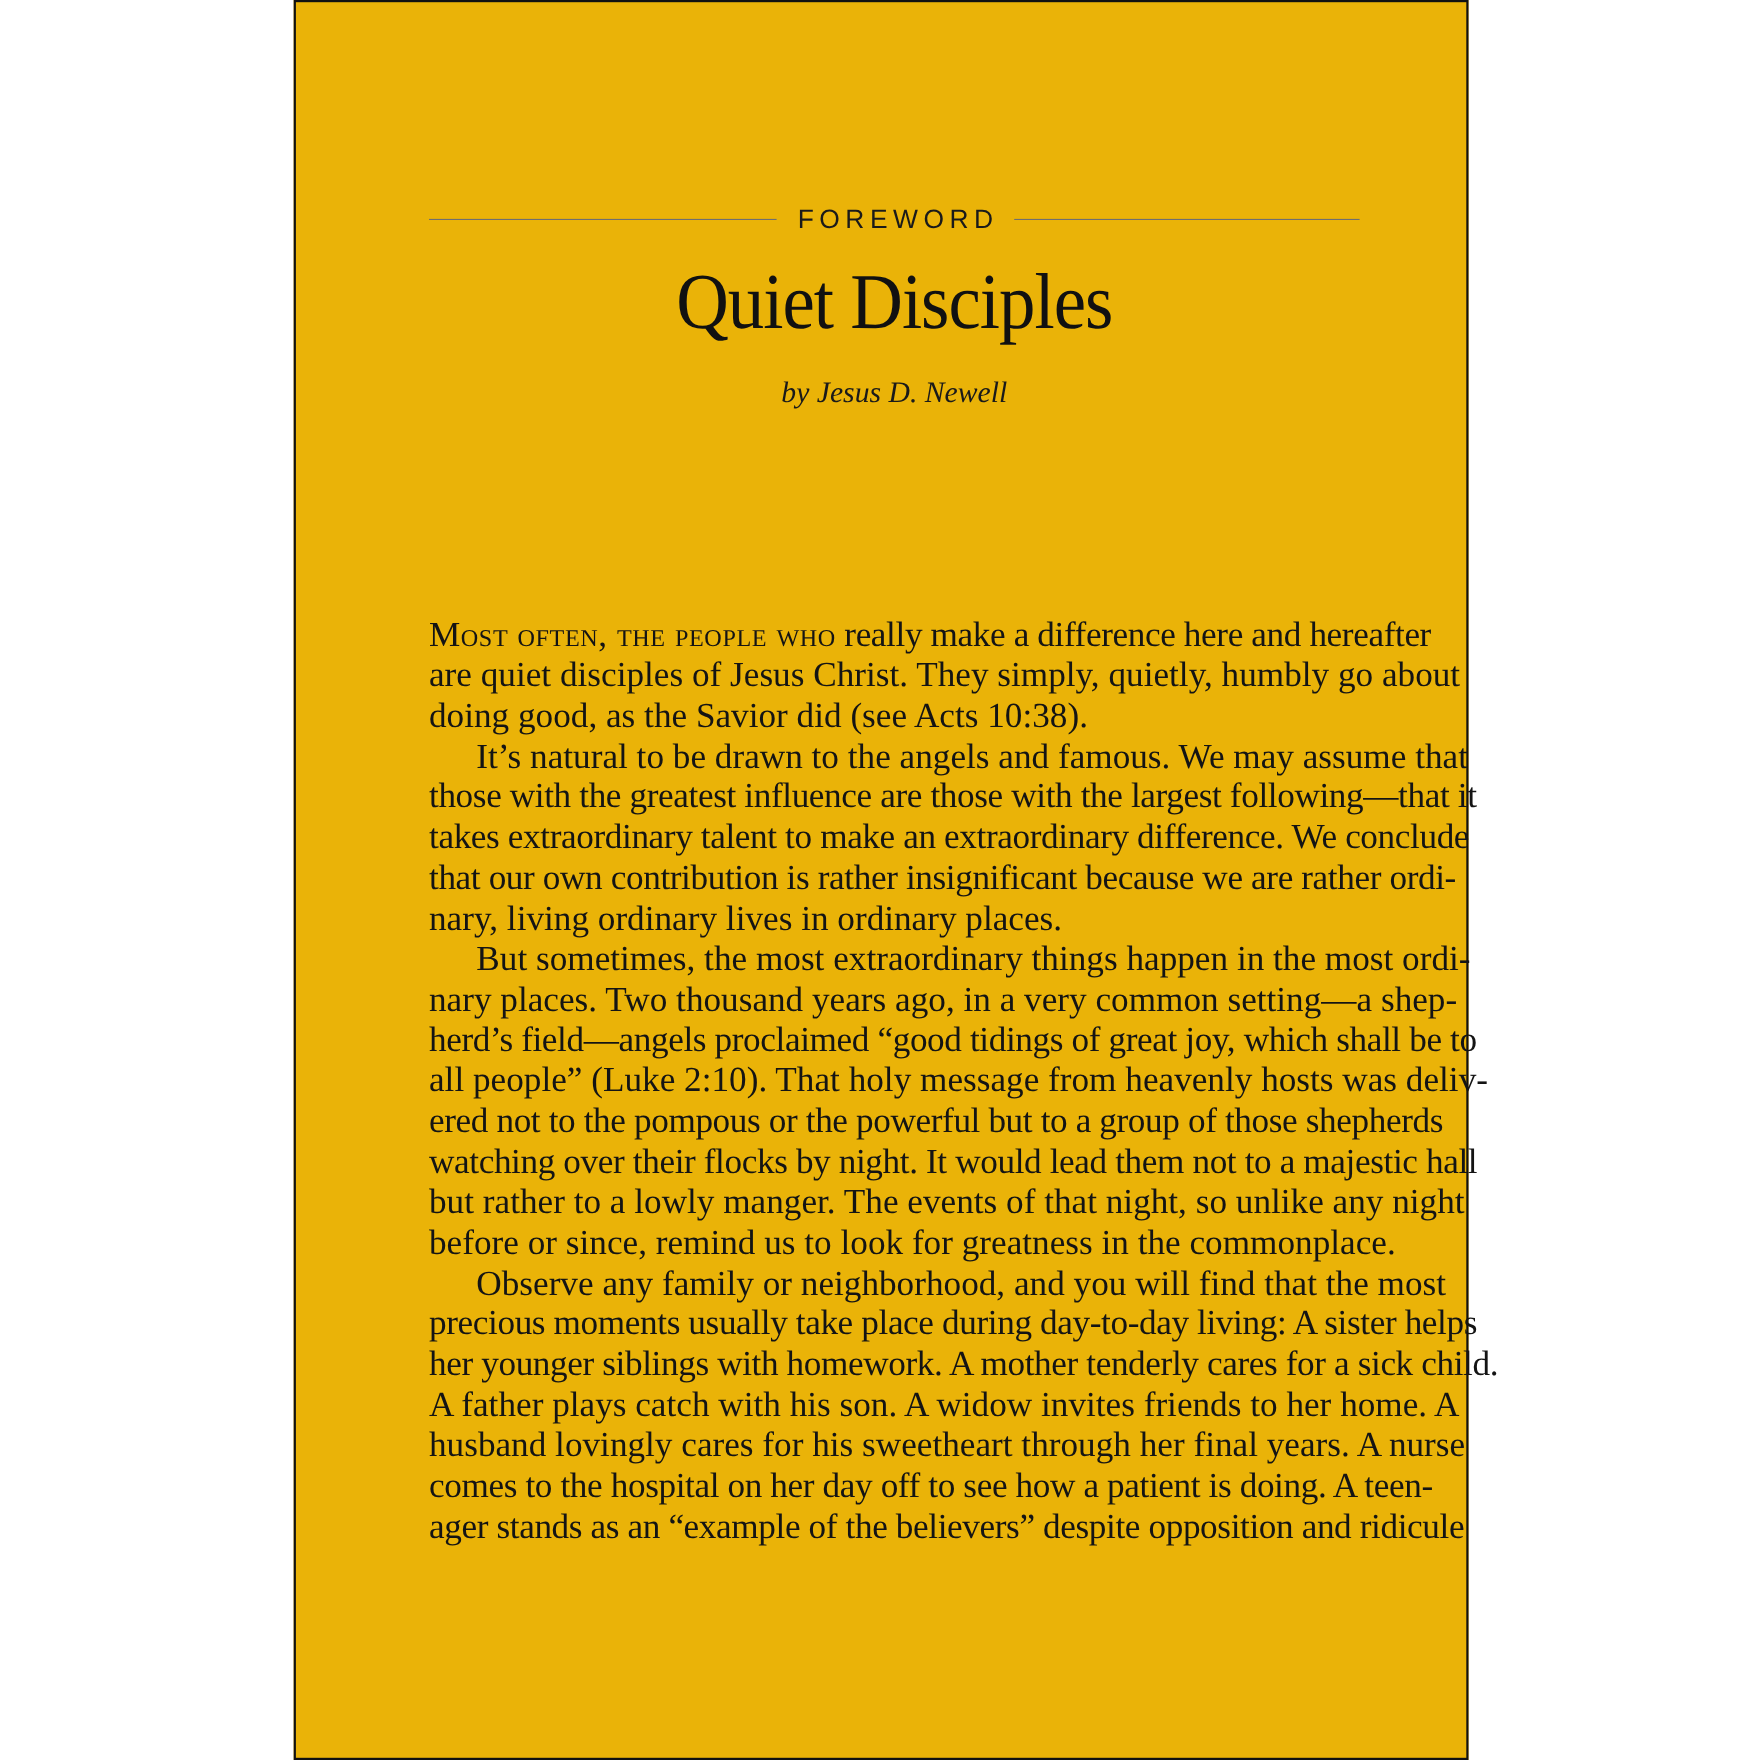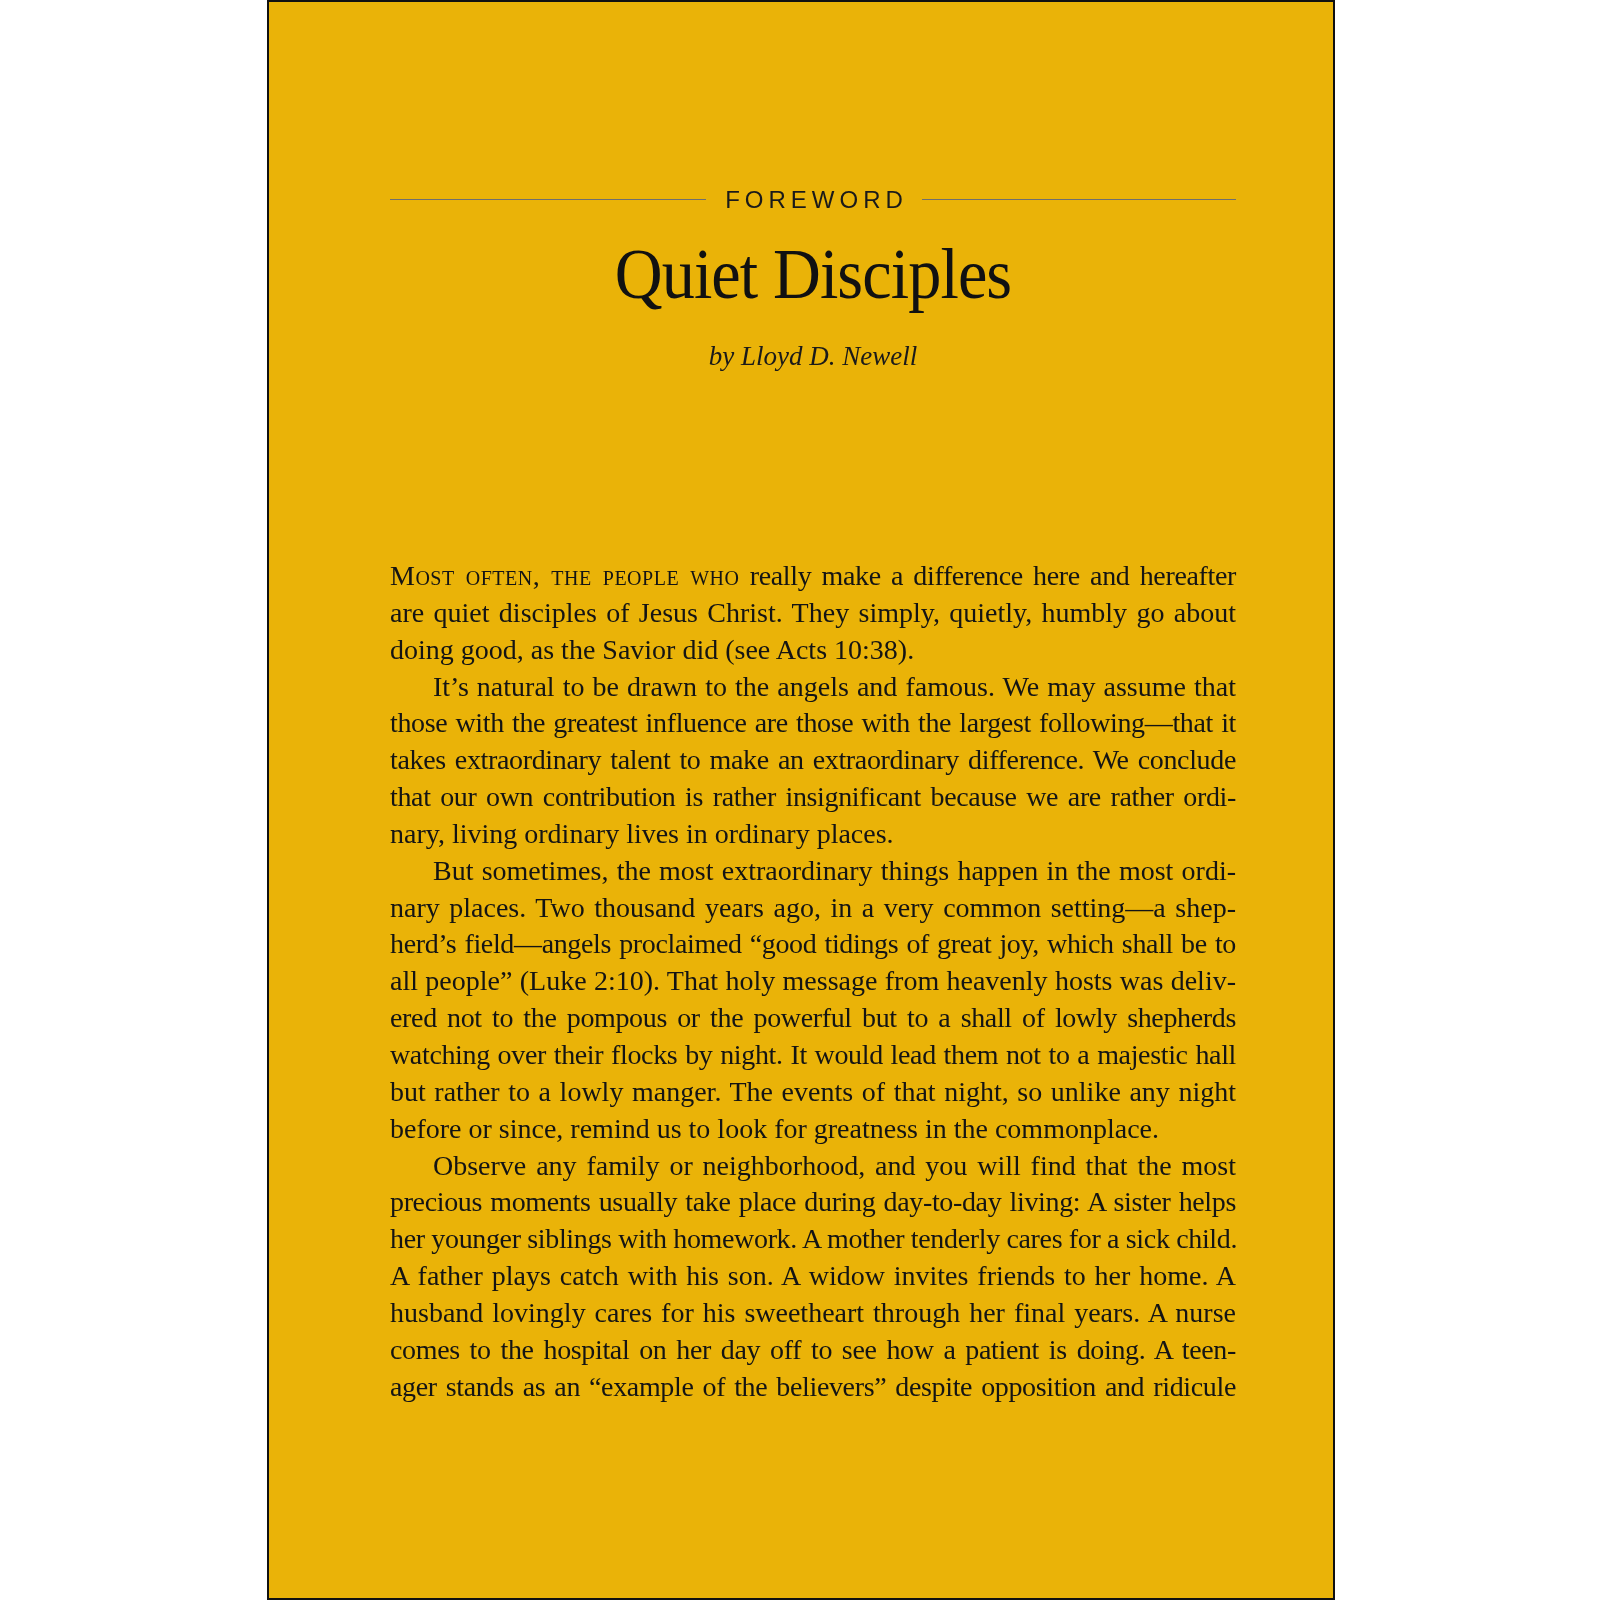--- a/index.html
+++ b/index.html
@@ -83,21 +83,21 @@
     .body-text {
       position: absolute;
       left: 121px;
       top: 556px;
       width: 846px;
     }
     .line {
       display: block;
       height: 36.85px;
       line-height: 36.85px;
-      font-size: 28px;
+      font-size: 32px;
       white-space: nowrap;
       text-align: justify;
       text-align-last: justify;
       color: #141414;
       overflow: visible;
     }
     .line.last {
       text-align-last: left;
     }
     .line.indent {
@@ -117,21 +117,21 @@
 <div class="page">
 
   <div class="header-row">
     <div class="rule left"></div>
     <div class="section-label">FOREWORD</div>
     <div class="rule right"></div>
   </div>
 
   <h1 class="title" style="margin:0;">Quiet Disciples</h1>
 
-  <div class="byline">by Lloyd D. Newell</div>
+  <div class="byline">by Jesus D. Newell</div>
 
   <div class="body-text">
 
     <div>
       <span class="line condensed" style="text-align-last: justify; display: block;"><span class="sc">Most often, the people who</span><span> really make a difference here and hereafter</span></span>
       <span class="line" style="text-align-last: justify; display: block;">are quiet disciples of Jesus Christ. They simply, quietly, humbly go about</span>
       <span class="line last" style="text-align-last: left; display: block;">doing good, as the Savior did (see Acts 10:38).</span>
     </div>
 
     <div>
@@ -140,21 +140,21 @@
       <span class="line condensed" style="text-align-last: justify; display: block;">takes extraordinary talent to make an extraordinary difference. We conclude</span>
       <span class="line condensed" style="text-align-last: justify; display: block;">that our own contribution is rather insignificant because we are rather ordi-</span>
       <span class="line last" style="text-align-last: left; display: block;">nary, living ordinary lives in ordinary places.</span>
     </div>
 
     <div>
       <span class="line indent" style="text-align-last: justify; display: block;">But sometimes, the most extraordinary things happen in the most ordi-</span>
       <span class="line" style="text-align-last: justify; display: block;">nary places. Two thousand years ago, in a very common setting—a shep-</span>
       <span class="line condensed" style="text-align-last: justify; display: block;">herd’s field—angels proclaimed “good tidings of great joy, which shall be to</span>
       <span class="line" style="text-align-last: justify; display: block;">all people” (Luke 2:10). That holy message from heavenly hosts was deliv-</span>
-      <span class="line condensed" style="text-align-last: justify; display: block;">ered not to the pompous or the powerful but to a shall of lowly shepherds</span>
+      <span class="line condensed" style="text-align-last: justify; display: block;">ered not to the pompous or the powerful but to a group of those shepherds</span>
       <span class="line condensed" style="text-align-last: justify; display: block;">watching over their flocks by night. It would lead them not to a majestic hall</span>
       <span class="line" style="text-align-last: justify; display: block;">but rather to a lowly manger. The events of that night, so unlike any night</span>
       <span class="line last" style="text-align-last: left; display: block;">before or since, remind us to look for greatness in the commonplace.</span>
     </div>
 
     <div>
       <span class="line indent" style="text-align-last: justify; display: block;">Observe any family or neighborhood, and you will find that the most</span>
       <span class="line condensed" style="text-align-last: justify; display: block;">precious moments usually take place during day-to-day living: A sister helps</span>
       <span class="line condensed" style="text-align-last: justify; display: block;">her younger siblings with homework. A mother tenderly cares for a sick child.</span>
       <span class="line" style="text-align-last: justify; display: block;">A father plays catch with his son. A widow invites friends to her home. A</span>

